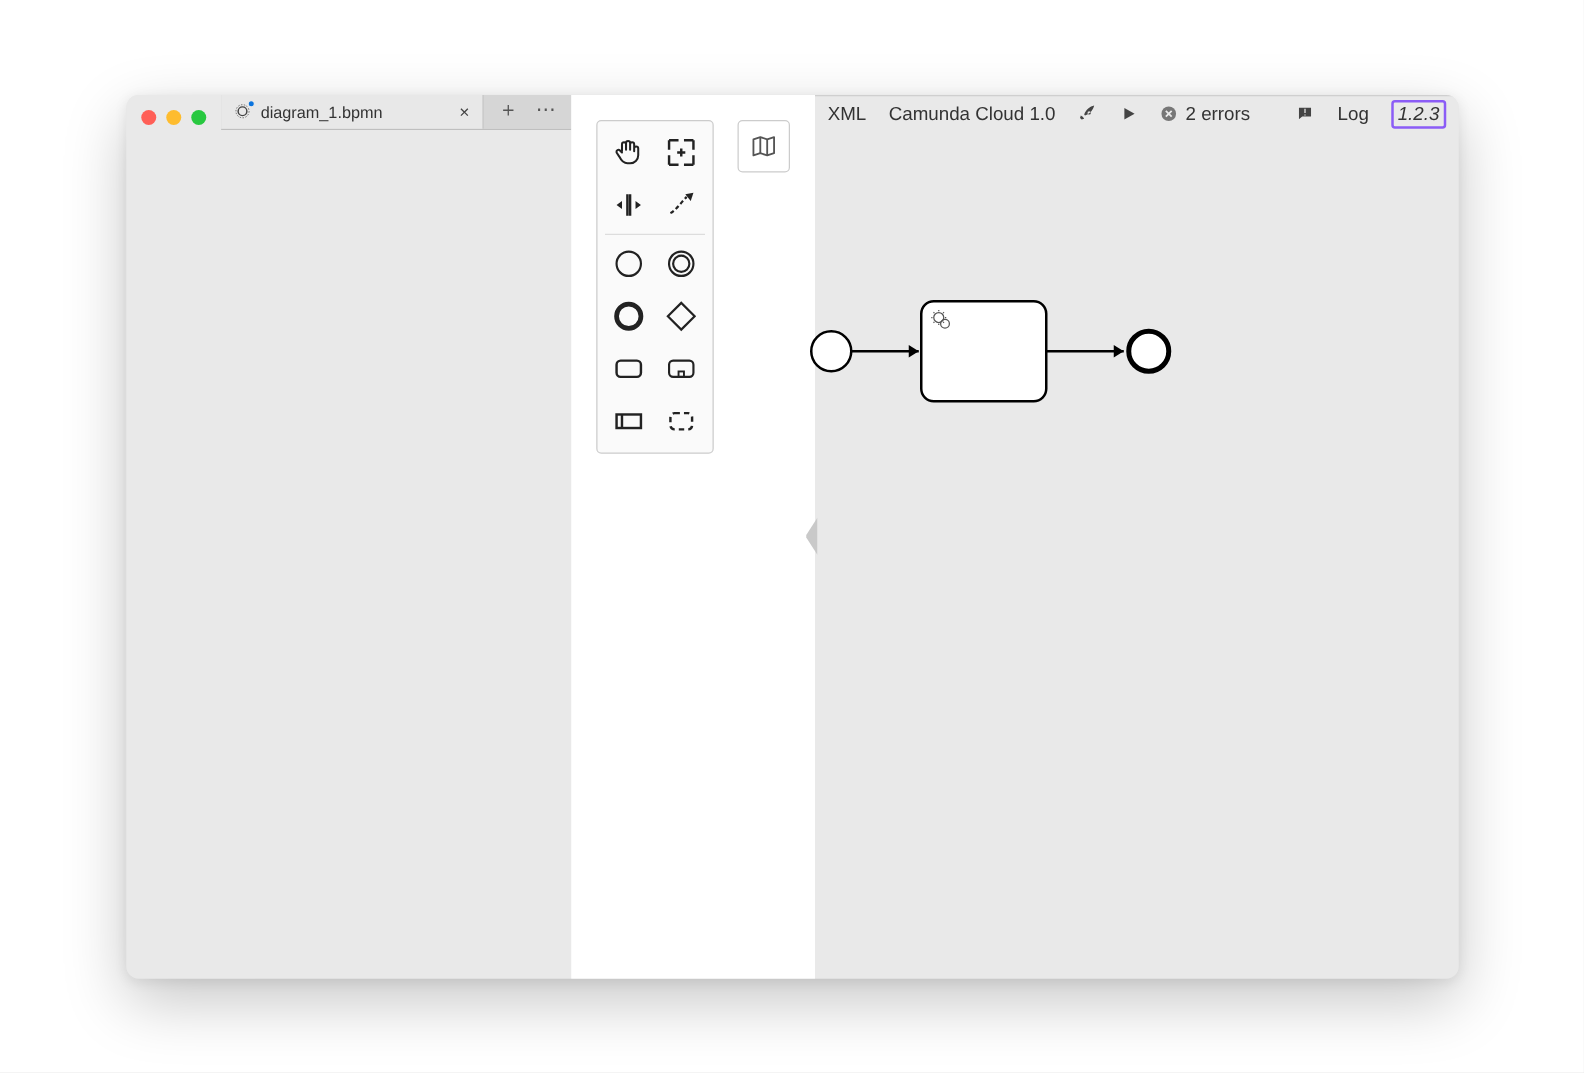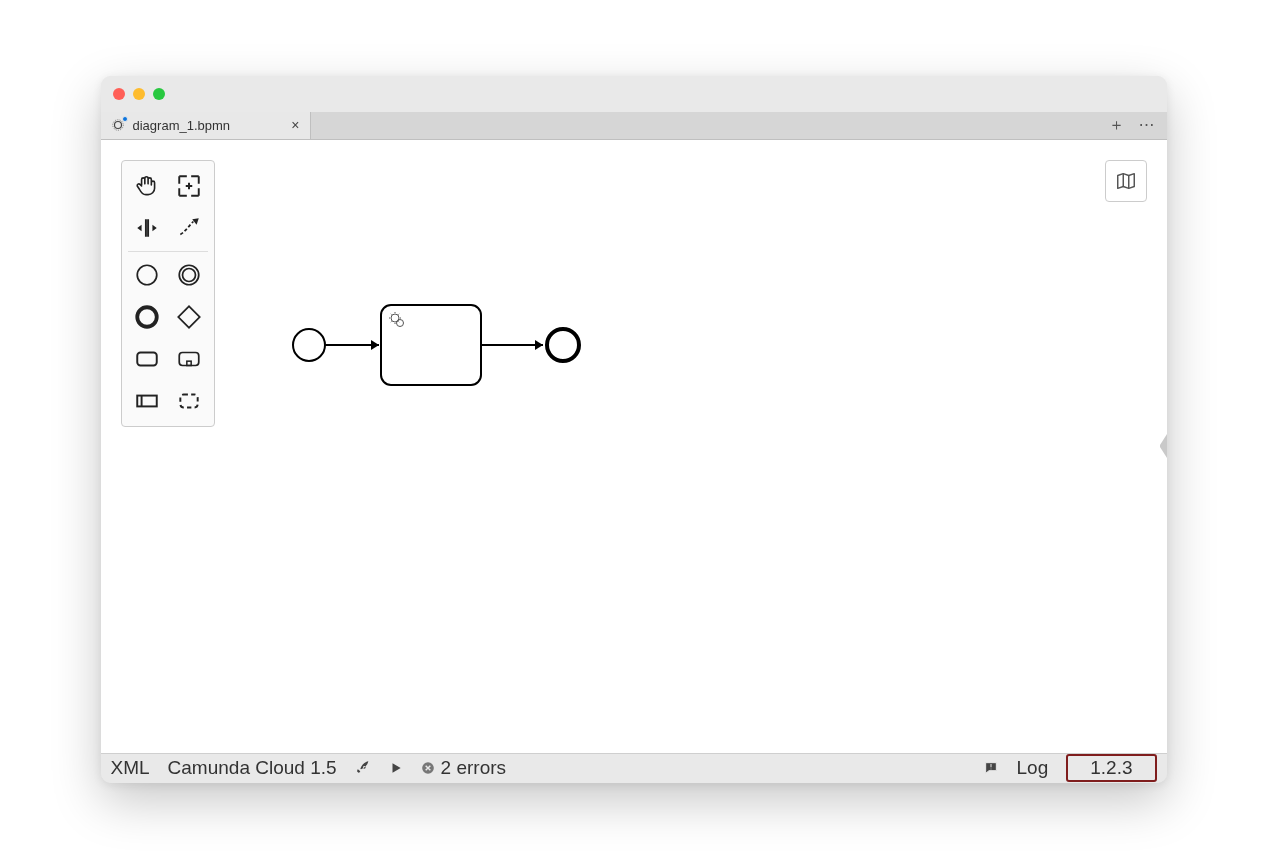--- a/index.html
+++ b/index.html
@@ -12,21 +12,21 @@
     align-items: center;
     justify-content: center;
   }
   .window {
     width: 1066px;
     height: 707px;
     background: #e9e9e9;
     border-radius: 10px;
     box-shadow: 0 18px 50px rgba(0,0,0,0.22), 0 2px 10px rgba(0,0,0,0.08);
     display: flex;
-    flex-direction: column;
+    flex-direction: row;
     overflow: hidden;
     position: relative;
   }
   .titlebar {
     height: 36px;
     background: #e9e9e9;
     display: flex;
     align-items: center;
     padding: 0 12px;
     gap: 8px;
@@ -124,32 +124,33 @@
     top: 160px; left: 175px;
     width: 330px; height: 90px;
   }
 
   .statusbar {
     height: 30px;
     background: #e9e9e9;
     border-top: 1px solid #cfcfcf;
     display: flex;
     align-items: center;
-    font-size: 19px;
+    font-size: 15px;
     color: #333;
     padding: 0 10px;
     gap: 18px;
   }
   .statusbar .status-item { display: flex; align-items: center; gap: 6px; cursor: pointer; }
   .statusbar .spacer { flex: 1; }
   .statusbar svg { display: block; }
   .version {
-    border: 2px solid #7f1d1d;
-    padding: 1px 22px;
+    border: 2px solid #8b5cf6;
+    padding: 1px 3px;
     border-radius: 3px;
+    font-style: italic;
   }
 </style>
 </head>
 <body>
 
 <div class="window">
   <div class="titlebar">
     <div class="traffic">
       <div class="dot red"></div>
       <div class="dot yellow"></div>
@@ -290,21 +291,21 @@
       <line x1="190" y1="45" x2="252" y2="45" stroke="#000" stroke-width="2"></line>
       <path d="M252 45 l-8 -5 v10 z" fill="#000"></path>
 
       <circle cx="272" cy="45" r="16" fill="#fff" stroke="#000" stroke-width="4"></circle>
     </svg>
 
   </div>
 
   <div class="statusbar">
     <span class="status-item">XML</span>
-    <span class="status-item">Camunda Cloud 1.5</span>
+    <span class="status-item">Camunda Cloud 1.0</span>
     <span class="status-item">
       <svg width="16" height="16" viewBox="0 0 24 24">
           <path fill="#444" d="M5 19l3-1c-1-2-2-3-4-4l-1 3 2 2zm3-6c2-6 7-10 12-11-1 5-5 10-11 12l-1-1zm6-4a2 2 0 100 4 2 2 0 000-4z"></path>
         </svg>
     </span>
     <span class="status-item">
       <svg width="14" height="14" viewBox="0 0 24 24">
           <path fill="#444" d="M6 4l14 8-14 8z"></path>
         </svg>
     </span>

